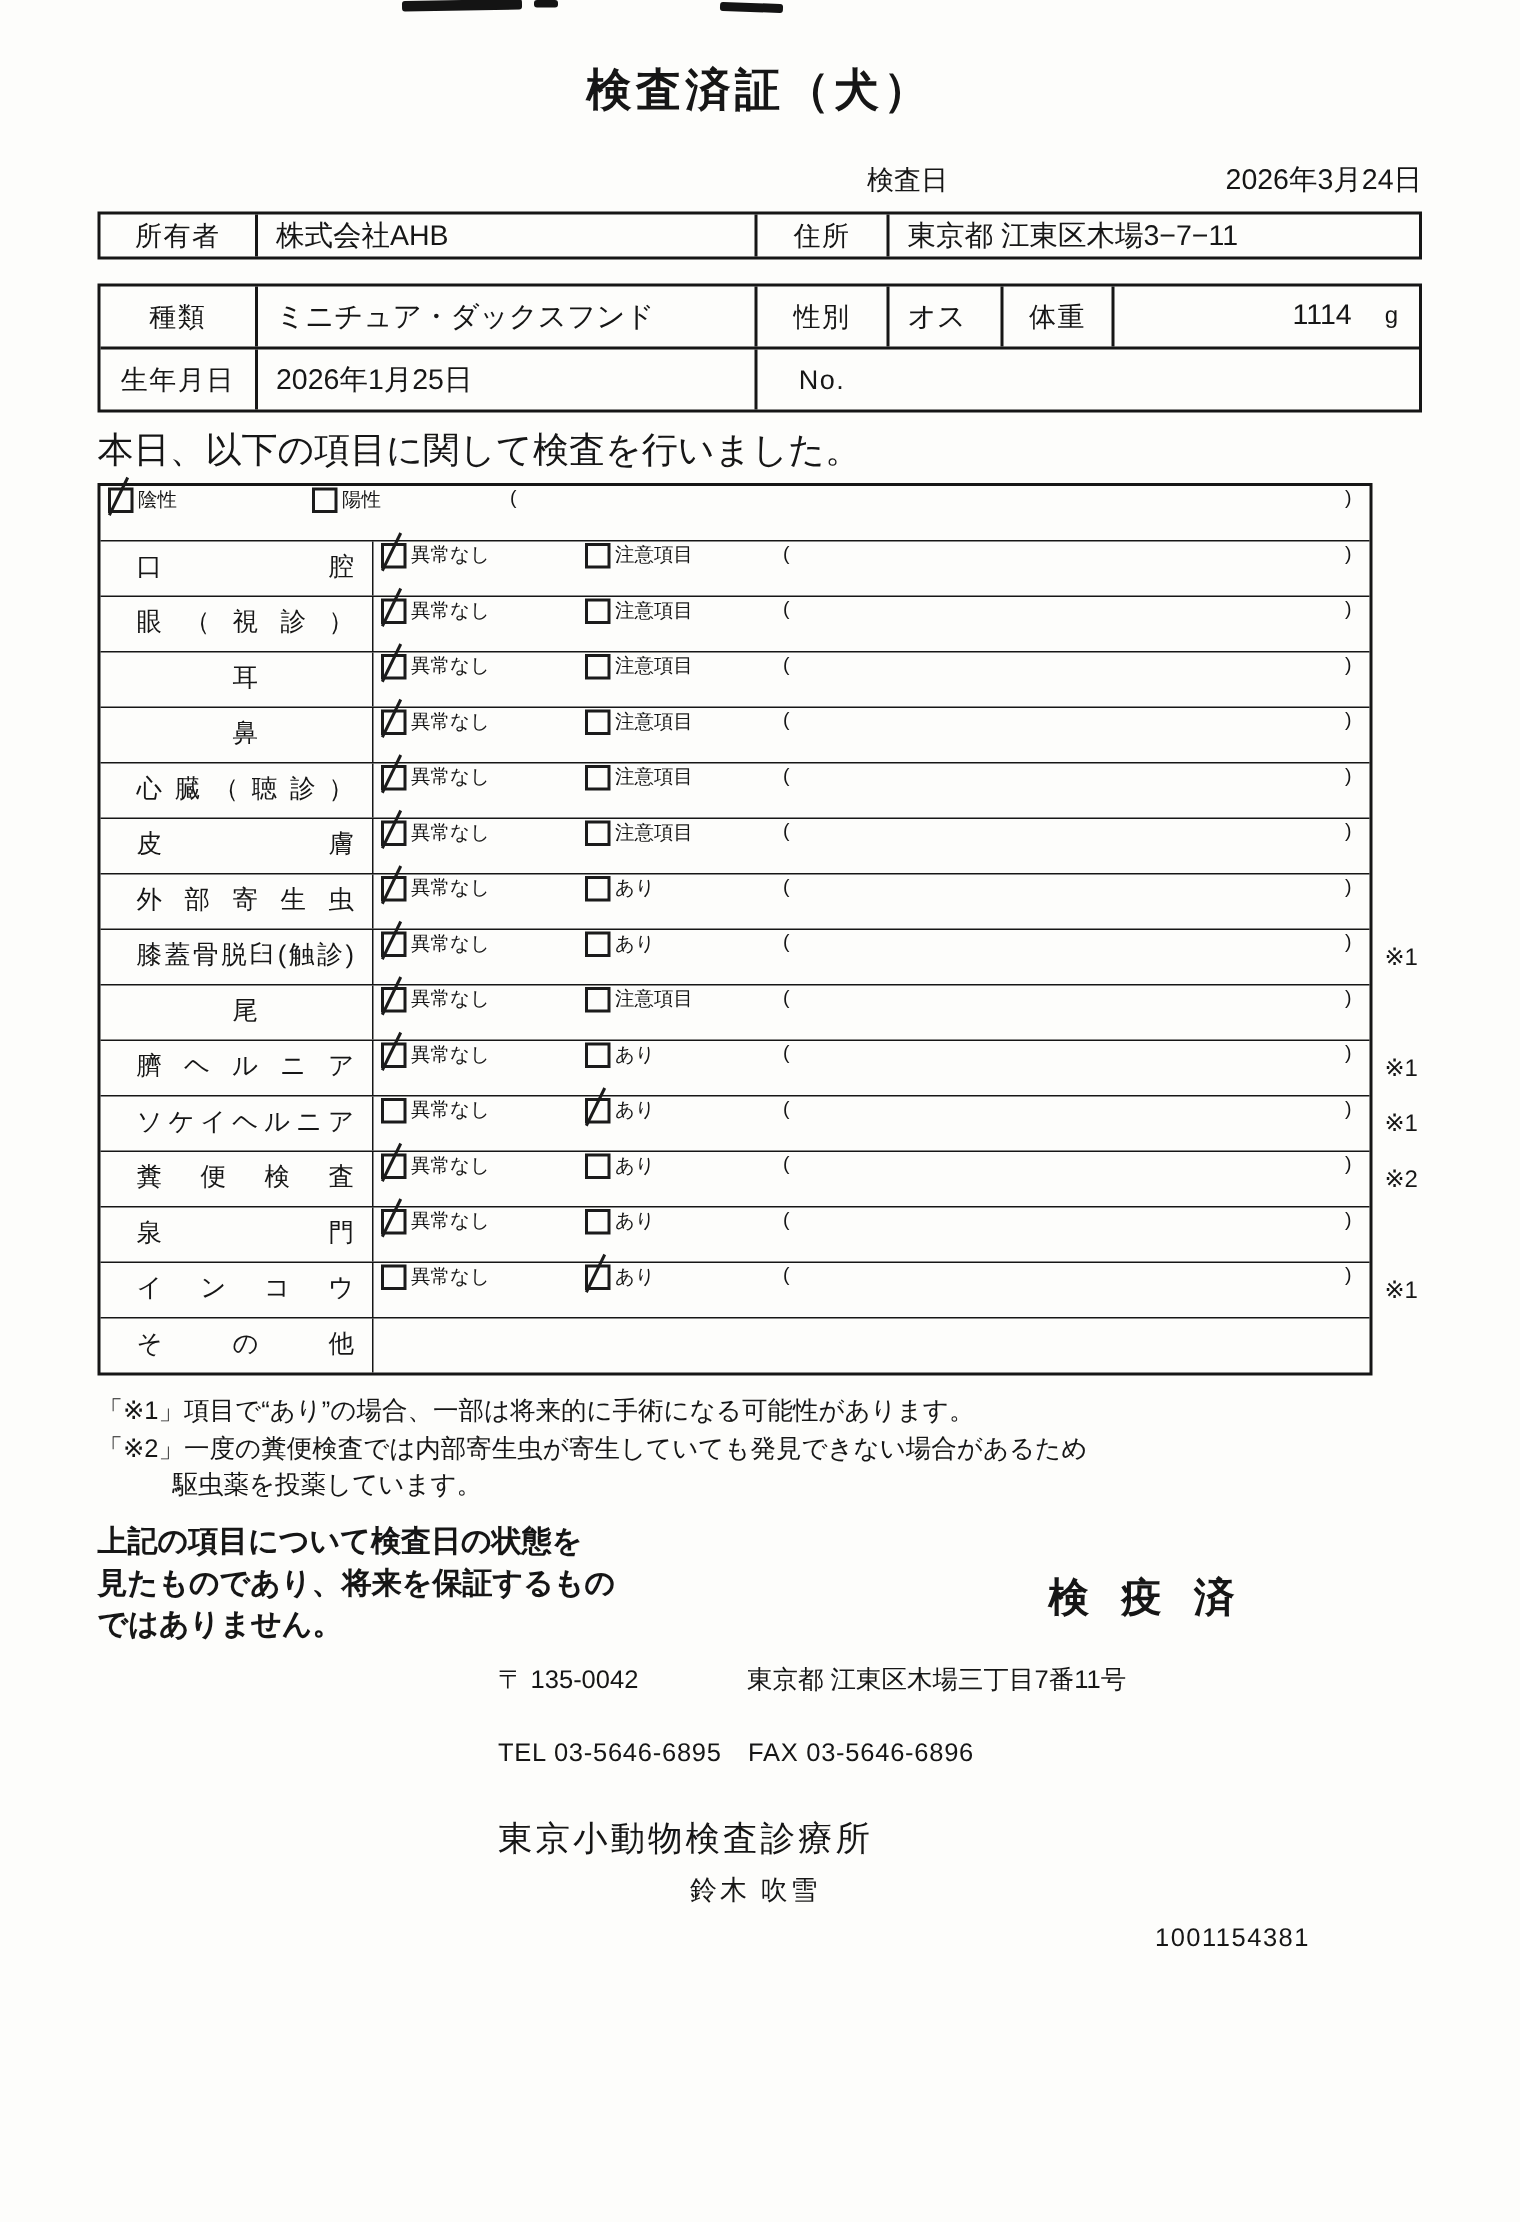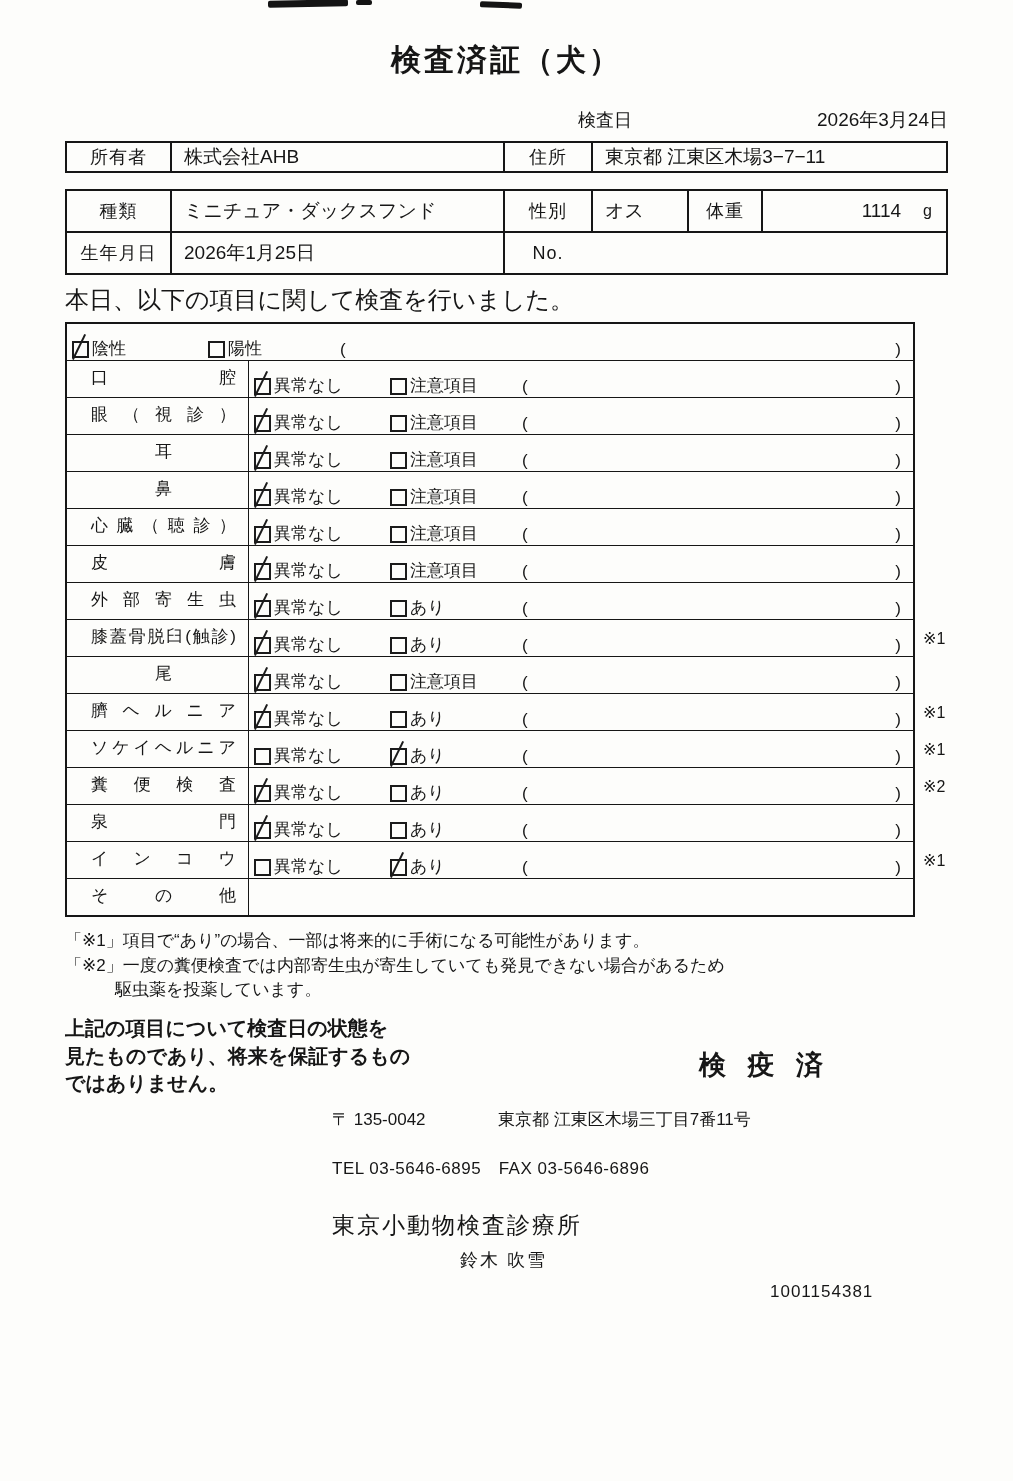--- a/index.html
+++ b/index.html
@@ -23,41 +23,41 @@
   .tbl{border:2px solid #161616;display:flex;flex-direction:column;box-sizing:border-box;}
   .trow{display:flex;height:40px;}
   .trow + .trow{border-top:2px solid #161616;}
   .cell{display:flex;align-items:center;box-sizing:border-box;font-size:18px;}
   .cell + .cell{border-left:2px solid #161616;}
   .cell.hdr{justify-content:center;letter-spacing:1px;}
   .cell.val{padding-left:12px;font-size:19px;}
   .w103{width:103px;flex:none;}
   .w333{width:333px;flex:none;text-align:center;}
   .w88{width:88px;flex:none;}
-  .w84{width:96px;flex:none;}
+  .w84{width:76px;flex:none;}
   .w74{width:74px;flex:none;}
   .grow{flex:1;}
   .owner-tbl{margin-top:8px;}
   .owner-tbl .trow{height:28px;}
   .info-tbl{margin-top:16px;}
   .weight-cell{justify-content:flex-end;padding-right:14px;font-size:19px;}
   .weight-cell .unit{margin-left:22px;font-size:16px;}
 
   .intro{margin-top:9px;font-size:24px;}
 
   .checklist{margin-top:6px;width:850px;border:2px solid #161616;box-sizing:border-box;}
   .crow{display:flex;height:36px;position:relative;}
   .crow + .crow{border-top:1.5px solid #161616;padding-left:12px;}
   .c-label{
     width:170px;flex:none;border-right:1.5px solid #161616;box-sizing:border-box;
     font-size:17px;line-height:34px;padding:0 12px;
     text-align:justify;text-align-last:justify;white-space:nowrap;overflow:hidden;
   }
   .c-label.single{text-align:center;text-align-last:center;}
-  .c-opts{flex:1;display:flex;align-items:flex-end;padding-left:5px;font-size:17px;}
+  .c-opts{flex:1;display:flex;align-items:flex-start;padding-left:5px;font-size:13px;}
   .opt{display:flex;align-items:center;box-sizing:border-box;}
   .opt1{width:136px;flex:none;}
   .opt2{width:130px;flex:none;}
   .cb{
     position:relative;width:13px;height:13px;flex:none;
     border:2px solid #1b1b1b;box-sizing:content-box;margin-right:3px;margin-top:1px;
   }
   .cb.checked::after{
     content:"";position:absolute;left:4px;top:-10px;width:2.4px;height:28px;
     background:#1b1b1b;transform:rotate(26deg);

